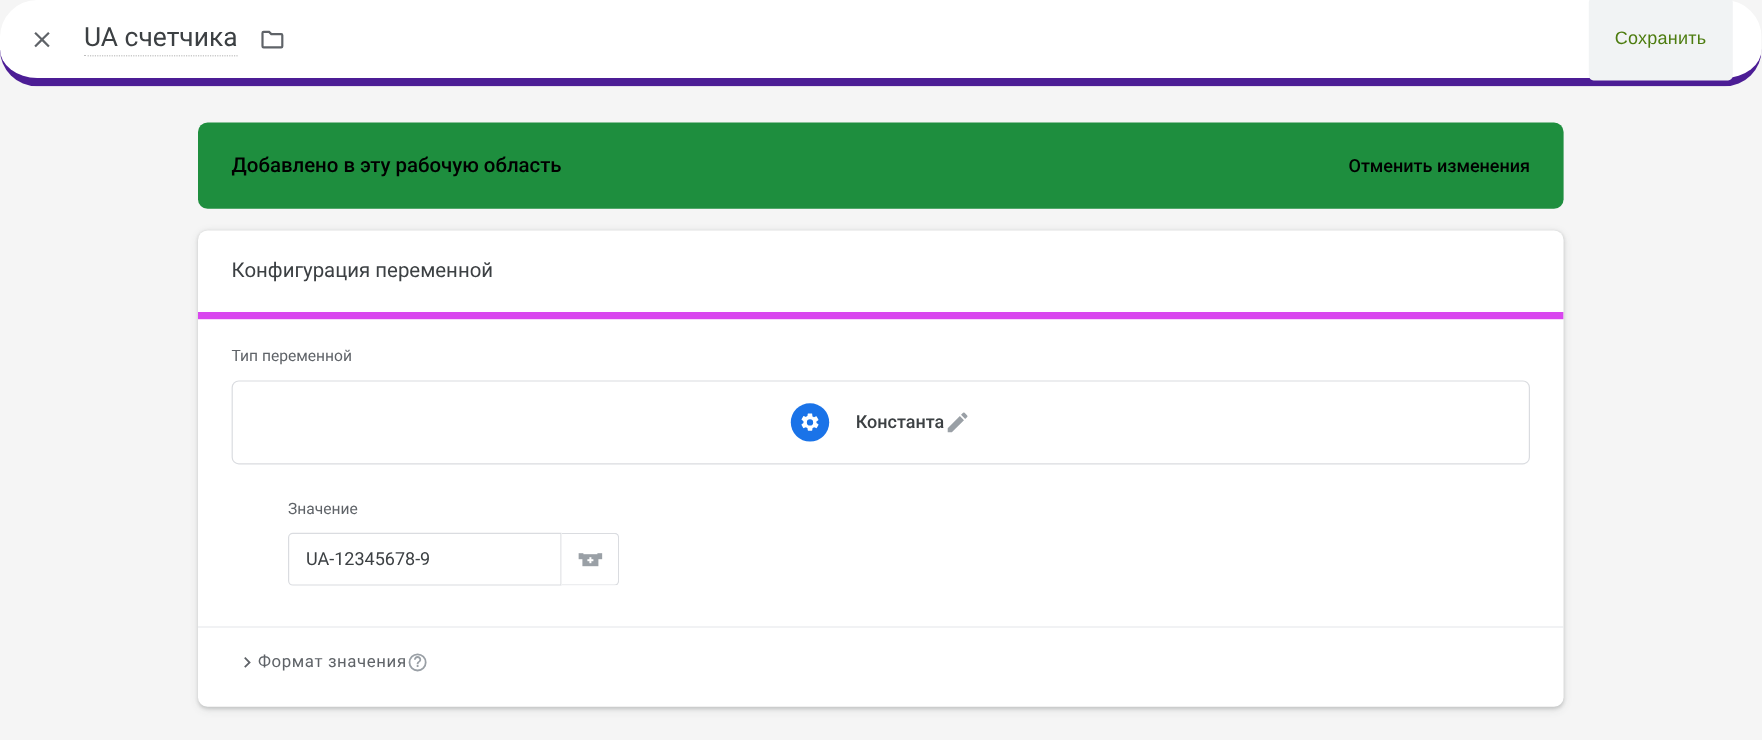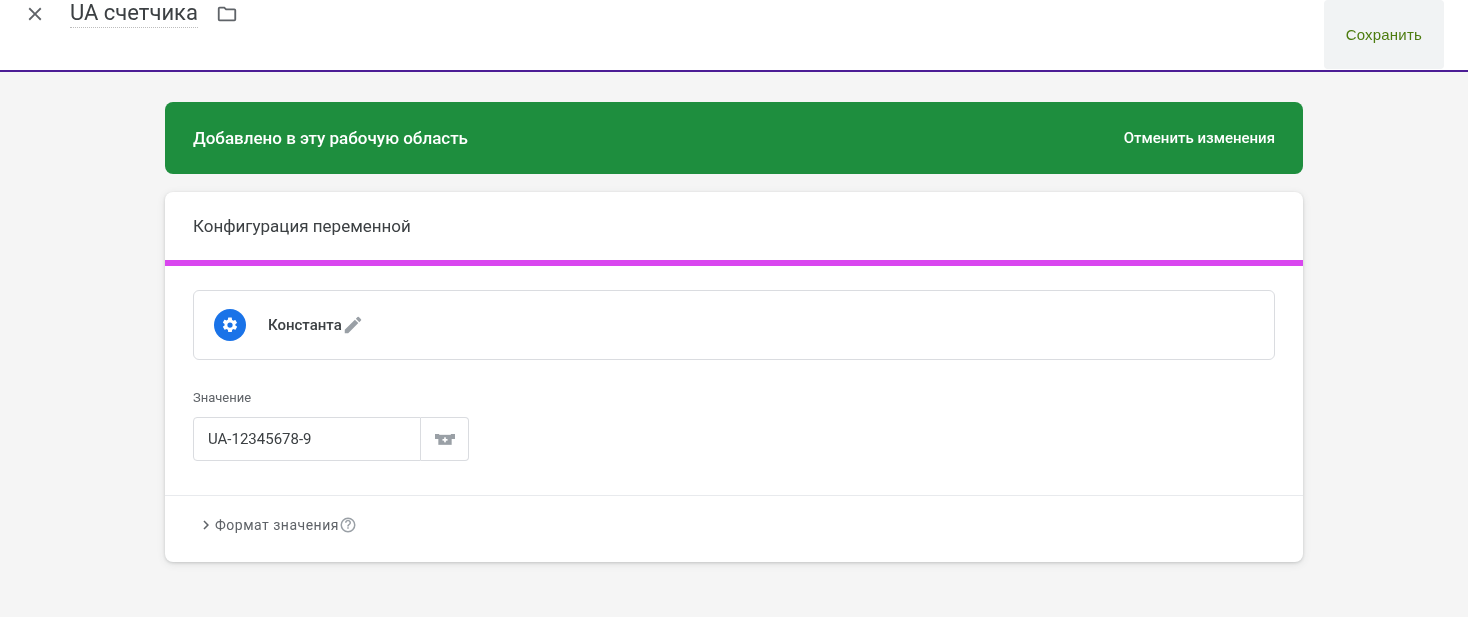--- a/index.html
+++ b/index.html
@@ -12,25 +12,26 @@
       background: #f5f5f5;
       color: #202124;
       width: 1468px;
       height: 617px;
       overflow: hidden;
     }
     
     .header {
       height: 72px;
       background: #fff;
-      border-bottom: 2px solid #4c1d95;
-      display: flex;
-      align-items: flex-start;
+      border-bottom: 7px solid #4c1d95;
+      display: flex;
+      align-items: center;
       padding: 0 24px;
       justify-content: space-between;
+      border-radius: 31px;
     }
     .header-left {
       display: flex;
       align-items: center;
       gap: 24px;
     }
     .close-btn {
       color: #5f6368;
       cursor: pointer;
       display: flex;
@@ -68,21 +69,21 @@
       padding: 30px 0 0 0;
       display: flex;
       justify-content: center;
     }
     .inner {
       width: 1138px;
     }
     
     .banner {
       background: #1e8e3e;
-      color: #ffffff;
+      color: #000000;
       border-radius: 8px;
       height: 72px;
       display: flex;
       align-items: center;
       justify-content: space-between;
       padding: 0 28px;
       margin-bottom: 18px;
     }
     .banner-text {
       font-size: 17px;
@@ -116,21 +117,21 @@
       margin-bottom: 12px;
     }
     
     .type-selector {
       border: 1px solid #dadce0;
       border-radius: 6px;
       height: 70px;
       display: flex;
       align-items: center;
       padding: 0 20px;
-      justify-content: flex-start;
+      justify-content: center;
       cursor: pointer;
     }
     .type-left {
       display: flex;
       align-items: center;
       gap: 22px;
     }
     .type-icon-circle {
       width: 32px;
       height: 32px;
@@ -145,20 +146,21 @@
       font-size: 15px;
       color: #3c4043;
       font-weight: 500;
     }
     .edit-icon {
       color: #9aa0a6;
     }
     
     .value-section {
       margin-top: 30px;
+      margin-left: 47px;
     }
     .value-row {
       display: flex;
       align-items: stretch;
     }
     .value-input {
       width: 228px;
       height: 44px;
       border: 1px solid #dadce0;
       border-radius: 4px 0 0 4px;
@@ -239,20 +241,21 @@
 
     <div class="banner">
       <span class="banner-text">Добавлено в эту рабочую область</span>
       <span class="banner-action">Отменить изменения</span>
     </div>
 
     <div class="card">
       <div class="card-header">Конфигурация переменной</div>
       <div class="card-body">
 
+        <div class="field-label">Тип переменной</div>
         <div class="type-selector">
           <div class="type-left">
             <div class="type-icon-circle">
               <svg width="18" height="18" viewBox="0 0 24 24">
                   <path fill="currentColor" d="M19.14 12.94a7.07 7.07 0 0 0 .05-.94 7.07 7.07 0 0 0-.05-.94l2.03-1.58a.5.5 0 0 0 .12-.64l-1.92-3.32a.5.5 0 0 0-.6-.22l-2.39.96a7.03 7.03 0 0 0-1.62-.94l-.36-2.54A.5.5 0 0 0 14 2h-4a.5.5 0 0 0-.49.42l-.36 2.54c-.58.24-1.12.55-1.62.94l-2.39-.96a.5.5 0 0 0-.6.22L2.62 8.48a.5.5 0 0 0 .12.64l2.03 1.58a7.07 7.07 0 0 0-.05.94c0 .32.02.63.05.94l-2.03 1.58a.5.5 0 0 0-.12.64l1.92 3.32c.14.24.42.34.6.22l2.39-.96c.5.39 1.04.7 1.62.94l.36 2.54c.4.24.24.42.49.42h4c.25 0 .46-.18.49-.42l.36-2.54c.58-.24 1.12-.55 1.62-.94l2.39.96c.23.09.5-.02.6-.22l1.92-3.32a.5.5 0 0 0-.12-.64l-2.03-1.58zM12 15.5A3.5 3.5 0 1 1 12 8.5a3.5 3.5 0 0 1 0 7z"></path>
                 </svg>
             </div>
             <span class="type-name">Константа</span>
           </div>
           <span class="edit-icon">

